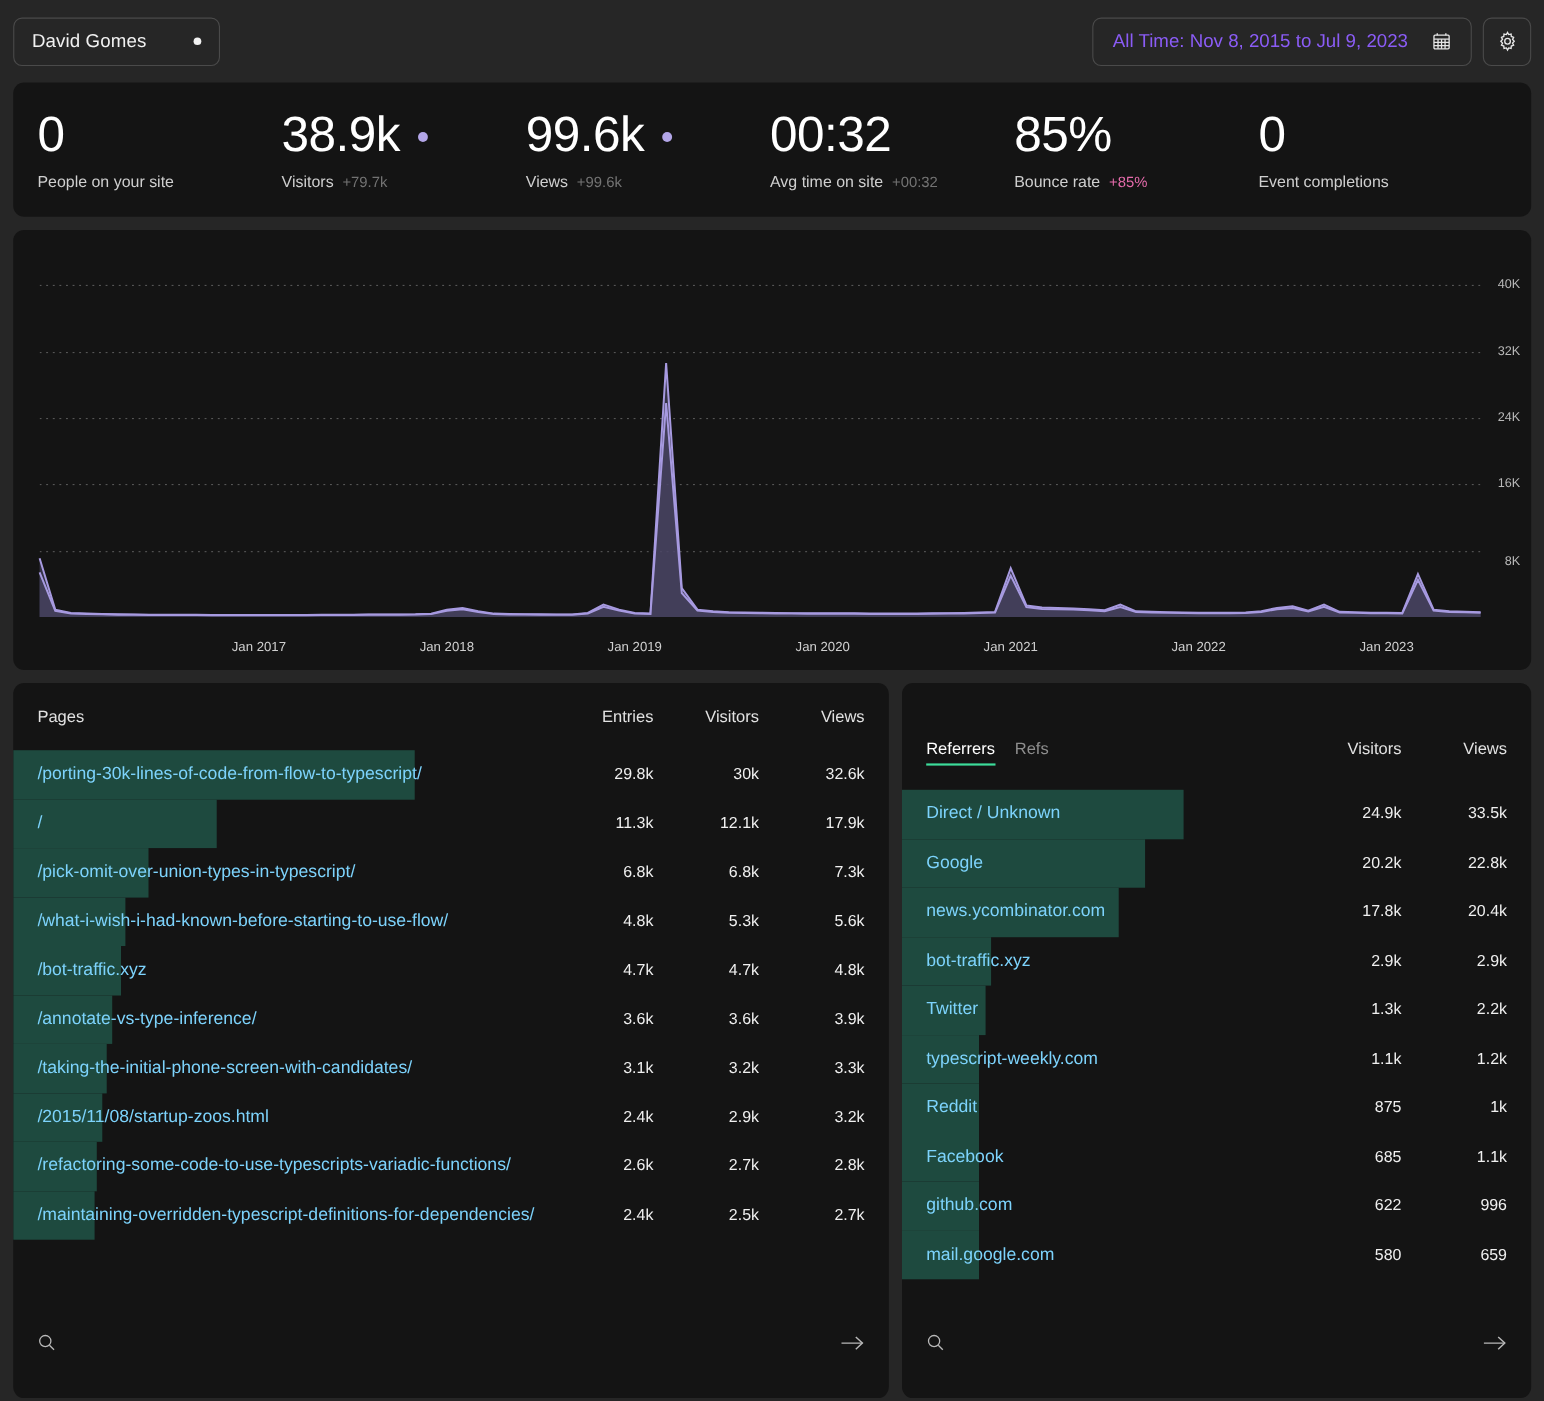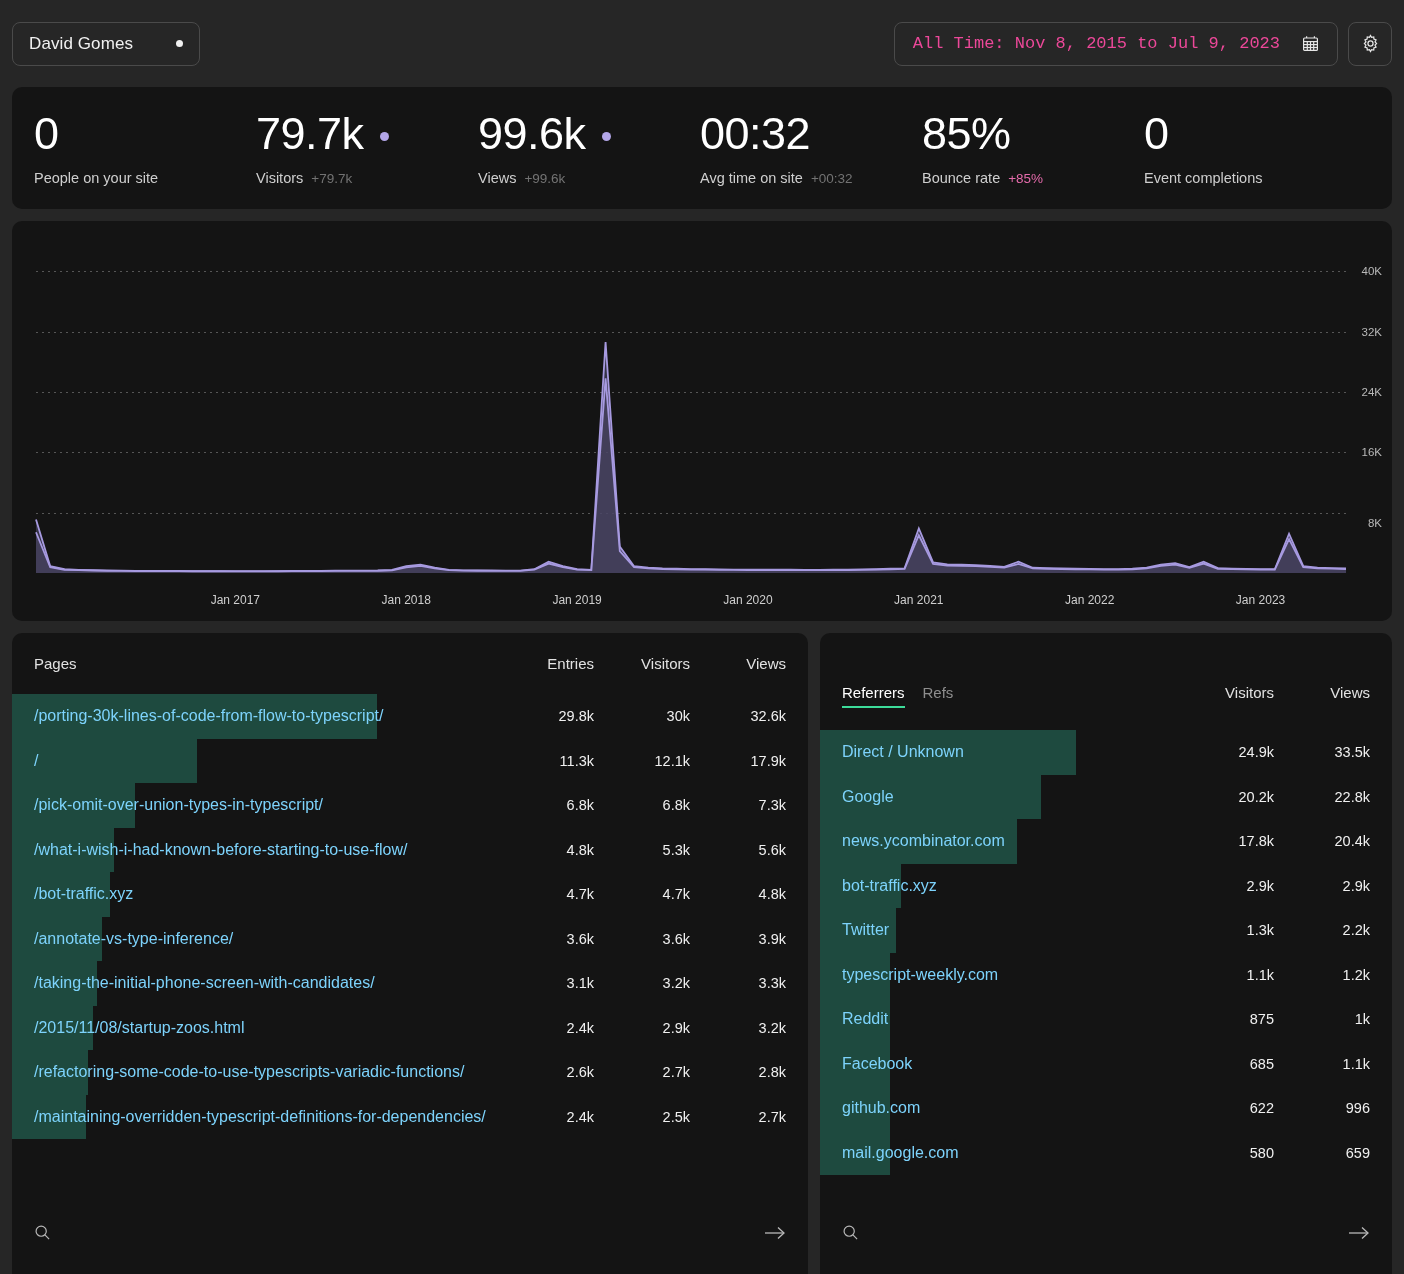--- a/index.html
+++ b/index.html
@@ -8,21 +8,21 @@
     width: 1404px;
     height: 1274px;
     background: #262626;
     font-family: "Liberation Sans", sans-serif;
     color: #e8e8e8;
     overflow: hidden;
   }
 
   
   .topbar {
-    height: 87px;
+    height: 75px;
     display: flex;
     align-items: center;
     justify-content: space-between;
     padding: 0 12px;
   }
   .site-select {
     display: flex;
     align-items: center;
     justify-content: space-between;
     min-width: 188px;
@@ -36,21 +36,21 @@
   .site-select .name { font-size: 17px; color: #f1f1f1; letter-spacing: .1px; }
   .site-select .dot-caret {
     width: 7px; height: 7px; border-radius: 50%;
     background: #f1f1f1; margin-left: 34px;
   }
   .topbar-right { display: flex; align-items: center; gap: 10px; }
   .date-range {
     display: flex; align-items: center; gap: 22px;
     height: 44px; padding: 0 18px;
     border: 1px solid #4a4a4a; border-radius: 8px;
-    font-size: 17px; color: #ec4899; cursor: pointer; white-space: nowrap; font-family: Liberation Mono, monospace;
+    font-size: 17px; color: #8b5cf6; cursor: pointer; white-space: nowrap;
   }
   .icon-btn {
     width: 44px; height: 44px;
     border: 1px solid #4a4a4a; border-radius: 8px;
     display: flex; align-items: center; justify-content: center;
     cursor: pointer;
   }
   svg { display: block; }
 
   
@@ -211,21 +211,21 @@
     <div class="stat">
       <div class="value-row">
         <div class="value">0</div>
       </div>
       <div class="label-row">
         <span>People on your site</span>
       </div>
     </div>
     <div class="stat">
       <div class="value-row">
-        <div class="value">79.7k</div>
+        <div class="value">38.9k</div>
         <div class="pulse"></div>
       </div>
       <div class="label-row">
         <span>Visitors</span>
         <span class="delta delta-up">+79.7k</span>
       </div>
     </div>
     <div class="stat">
       <div class="value-row">
         <div class="value">99.6k</div>

